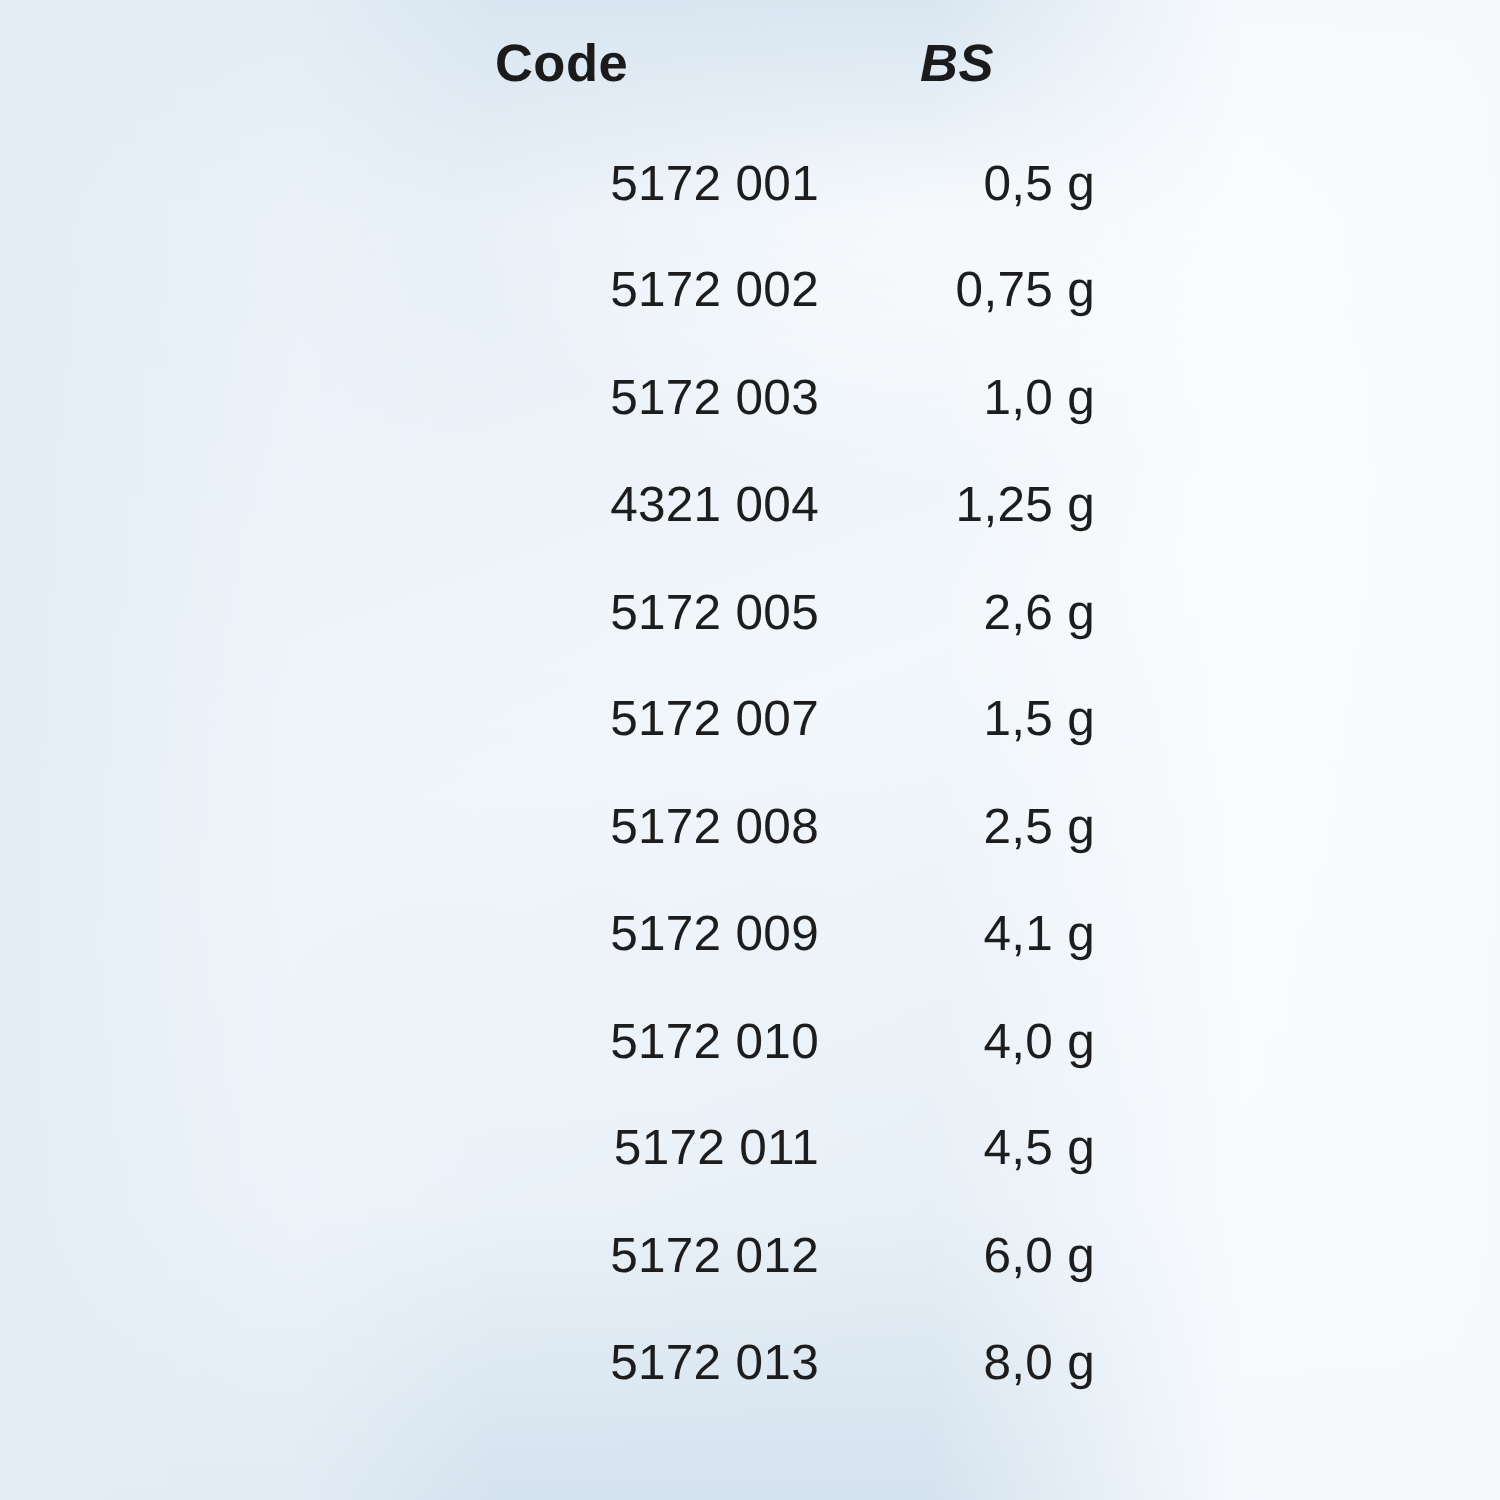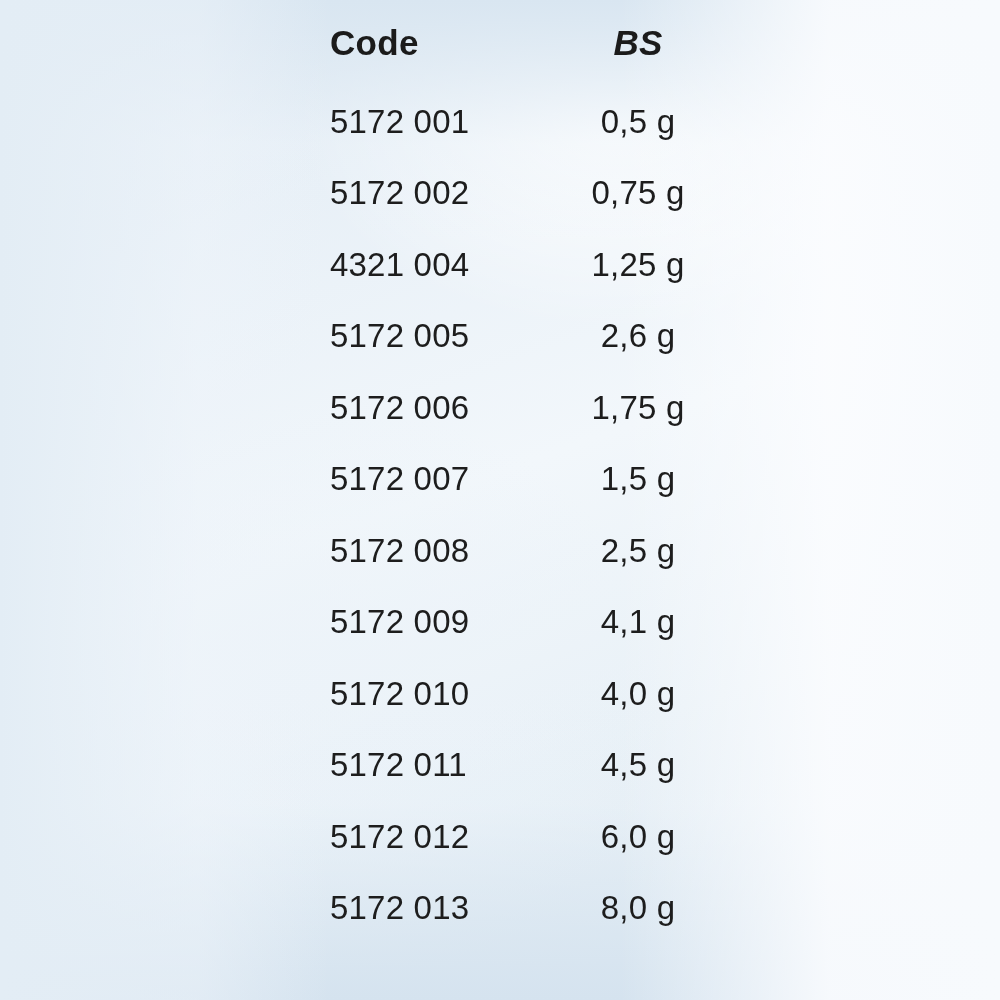--- a/index.html
+++ b/index.html
@@ -77,20 +77,21 @@
     letter-spacing: 0.3px;
   }
   table.spec-table td {
     font-size: 33px;
     font-weight: normal;
     color: #1d1d1d;
     padding: 0;
     height: 71.5px;
     vertical-align: middle;
     letter-spacing: 0.2px;
+    text-align: right;
   }
   .cell-code { text-align: left; padding-left: 28px; }
   .cell-bs { text-align: center; padding-right: 12px; }
   .th-code { text-align: left; padding-left: 28px; }
   .th-bs { text-align: center; padding-right: 12px; font-style: italic; }
 </style>
 </head>
 <body>
 
 <div id="page">
@@ -117,30 +118,30 @@
       <tbody>
         <tr>
           <td class="cell-code">5172 001</td>
           <td class="cell-bs">0,5 g</td>
         </tr>
         <tr>
           <td class="cell-code">5172 002</td>
           <td class="cell-bs">0,75 g</td>
         </tr>
         <tr>
+          <td class="cell-code">5172 003</td>
+          <td class="cell-bs">1,0 g</td>
+        </tr>
+        <tr>
           <td class="cell-code">4321 004</td>
           <td class="cell-bs">1,25 g</td>
         </tr>
         <tr>
           <td class="cell-code">5172 005</td>
           <td class="cell-bs">2,6 g</td>
-        </tr>
-        <tr>
-          <td class="cell-code">5172 006</td>
-          <td class="cell-bs">1,75 g</td>
         </tr>
         <tr>
           <td class="cell-code">5172 007</td>
           <td class="cell-bs">1,5 g</td>
         </tr>
         <tr>
           <td class="cell-code">5172 008</td>
           <td class="cell-bs">2,5 g</td>
         </tr>
         <tr>

